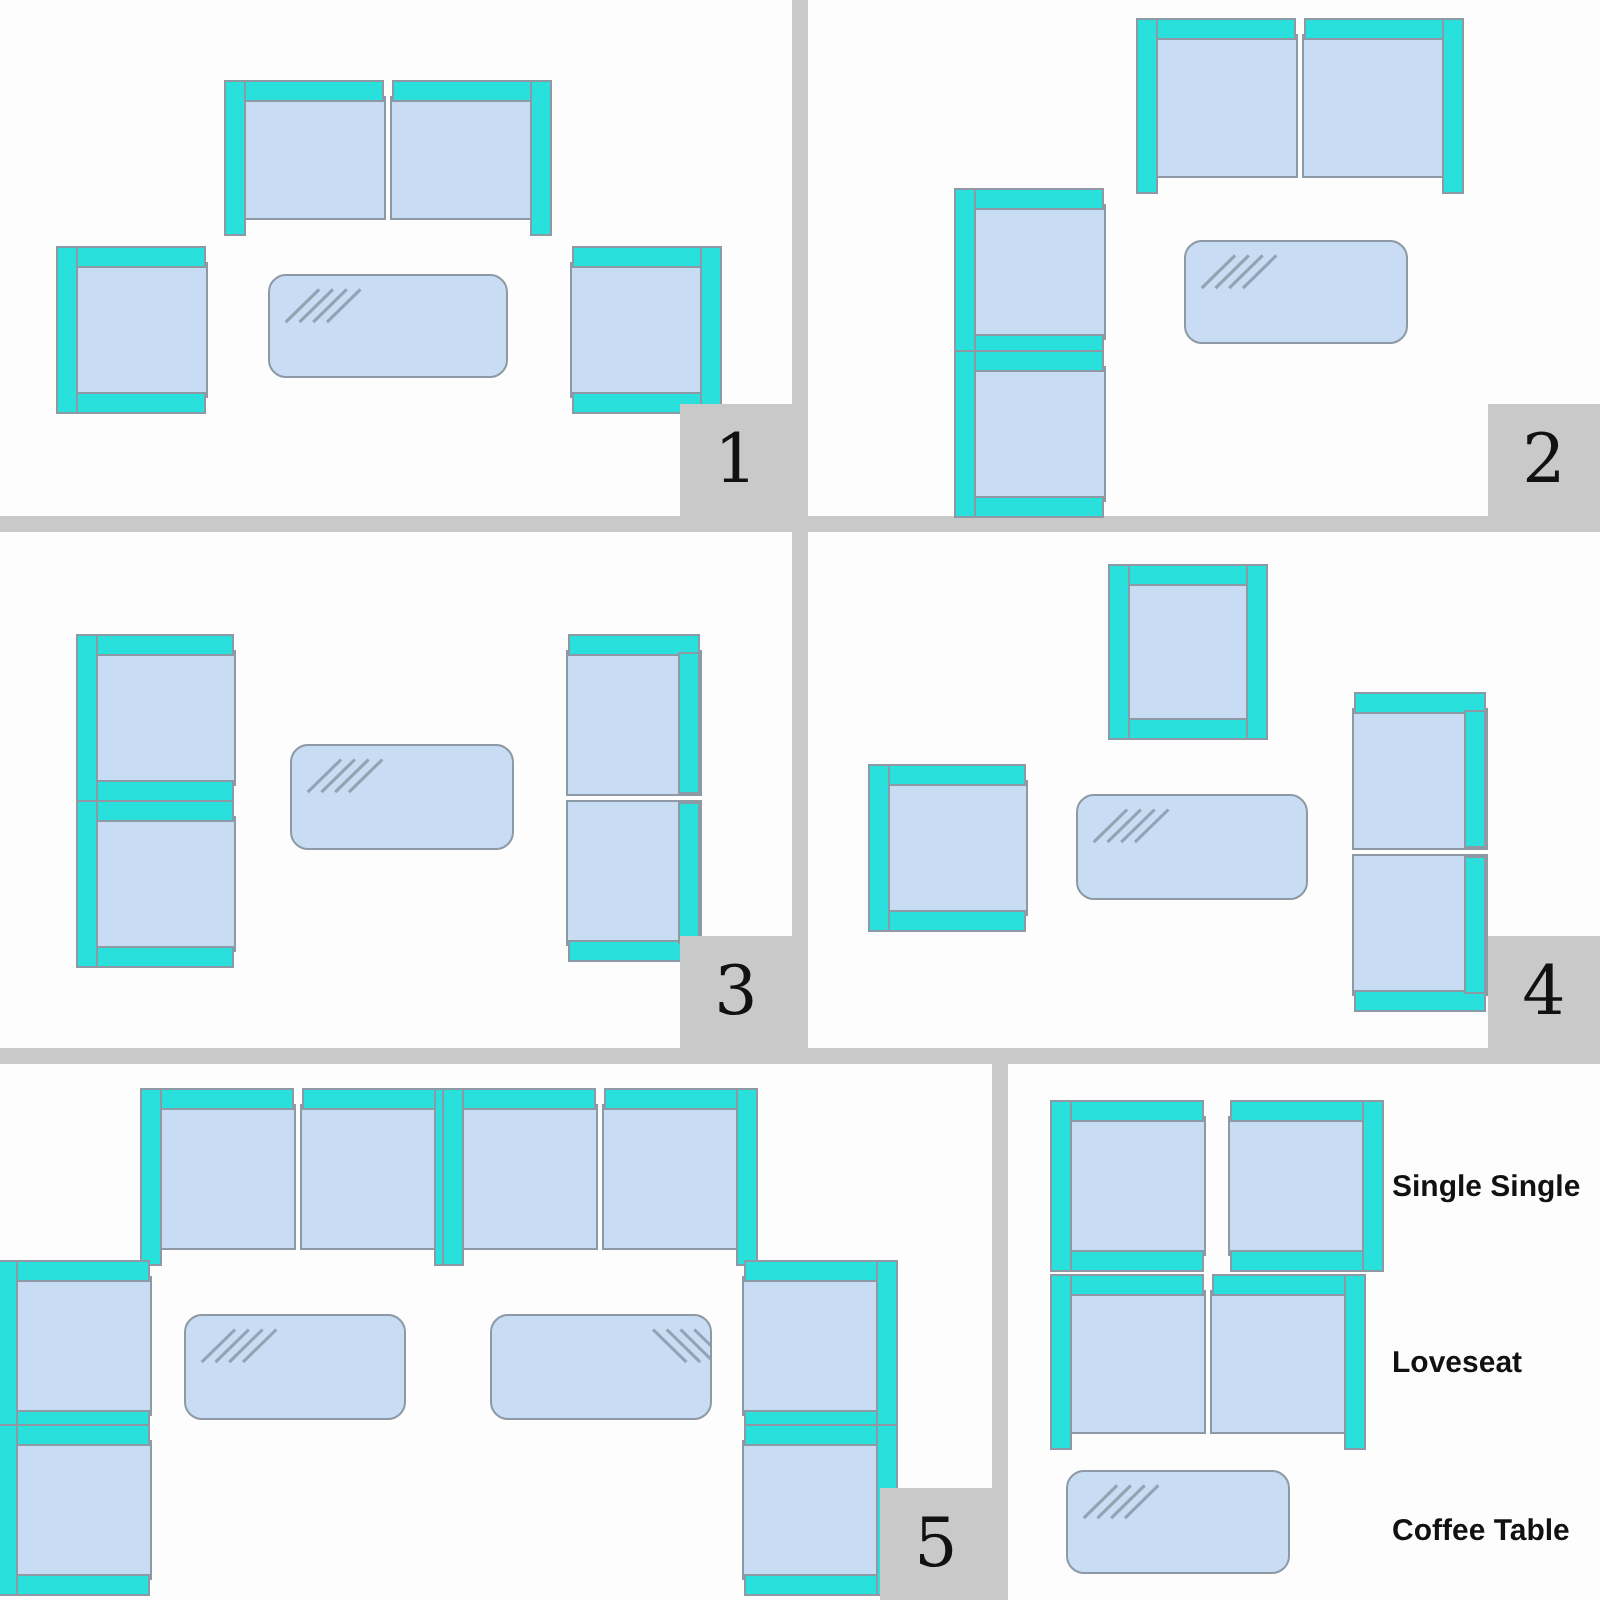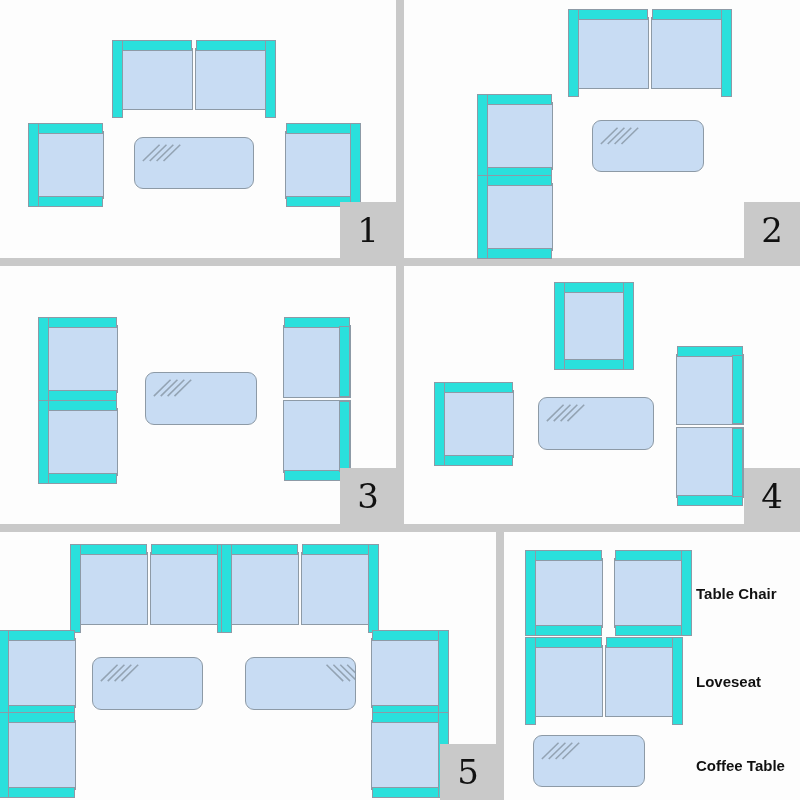--- a/index.html
+++ b/index.html
@@ -308,21 +308,21 @@
           <div class="bar leftout"></div>
         </div>
       </div>
       <div class="piece" style="left: 110px; top: 26px; width: 70px; height: 70px;">
         <div class="chair" style="position: absolute; left: 0px; top: 0px; width: 100%; height: 100%;">
           <div class="bar top"></div>
           <div class="bar bottom"></div>
           <div class="bar rightout"></div>
         </div>
       </div>
-      <div class="legend-label" style="left: 192px; top: 53px;">Table Chair</div>
+      <div class="legend-label" style="left: 192px; top: 53px;">Single Single</div>
       <div class="piece" style="left: 29px; top: 113px; width: 142px; height: 72px;">
         <div class="chair" style="position: absolute; left: 0px; top: 0px; width: 70px; height: 100%;">
           <div class="bar top"></div>
           <div class="bar leftout"></div>
         </div>
         <div class="chair" style="position: absolute; left: 72px; top: 0px; width: 70px; height: 100%;">
           <div class="bar top"></div>
           <div class="bar rightout"></div>
         </div>
       </div>

